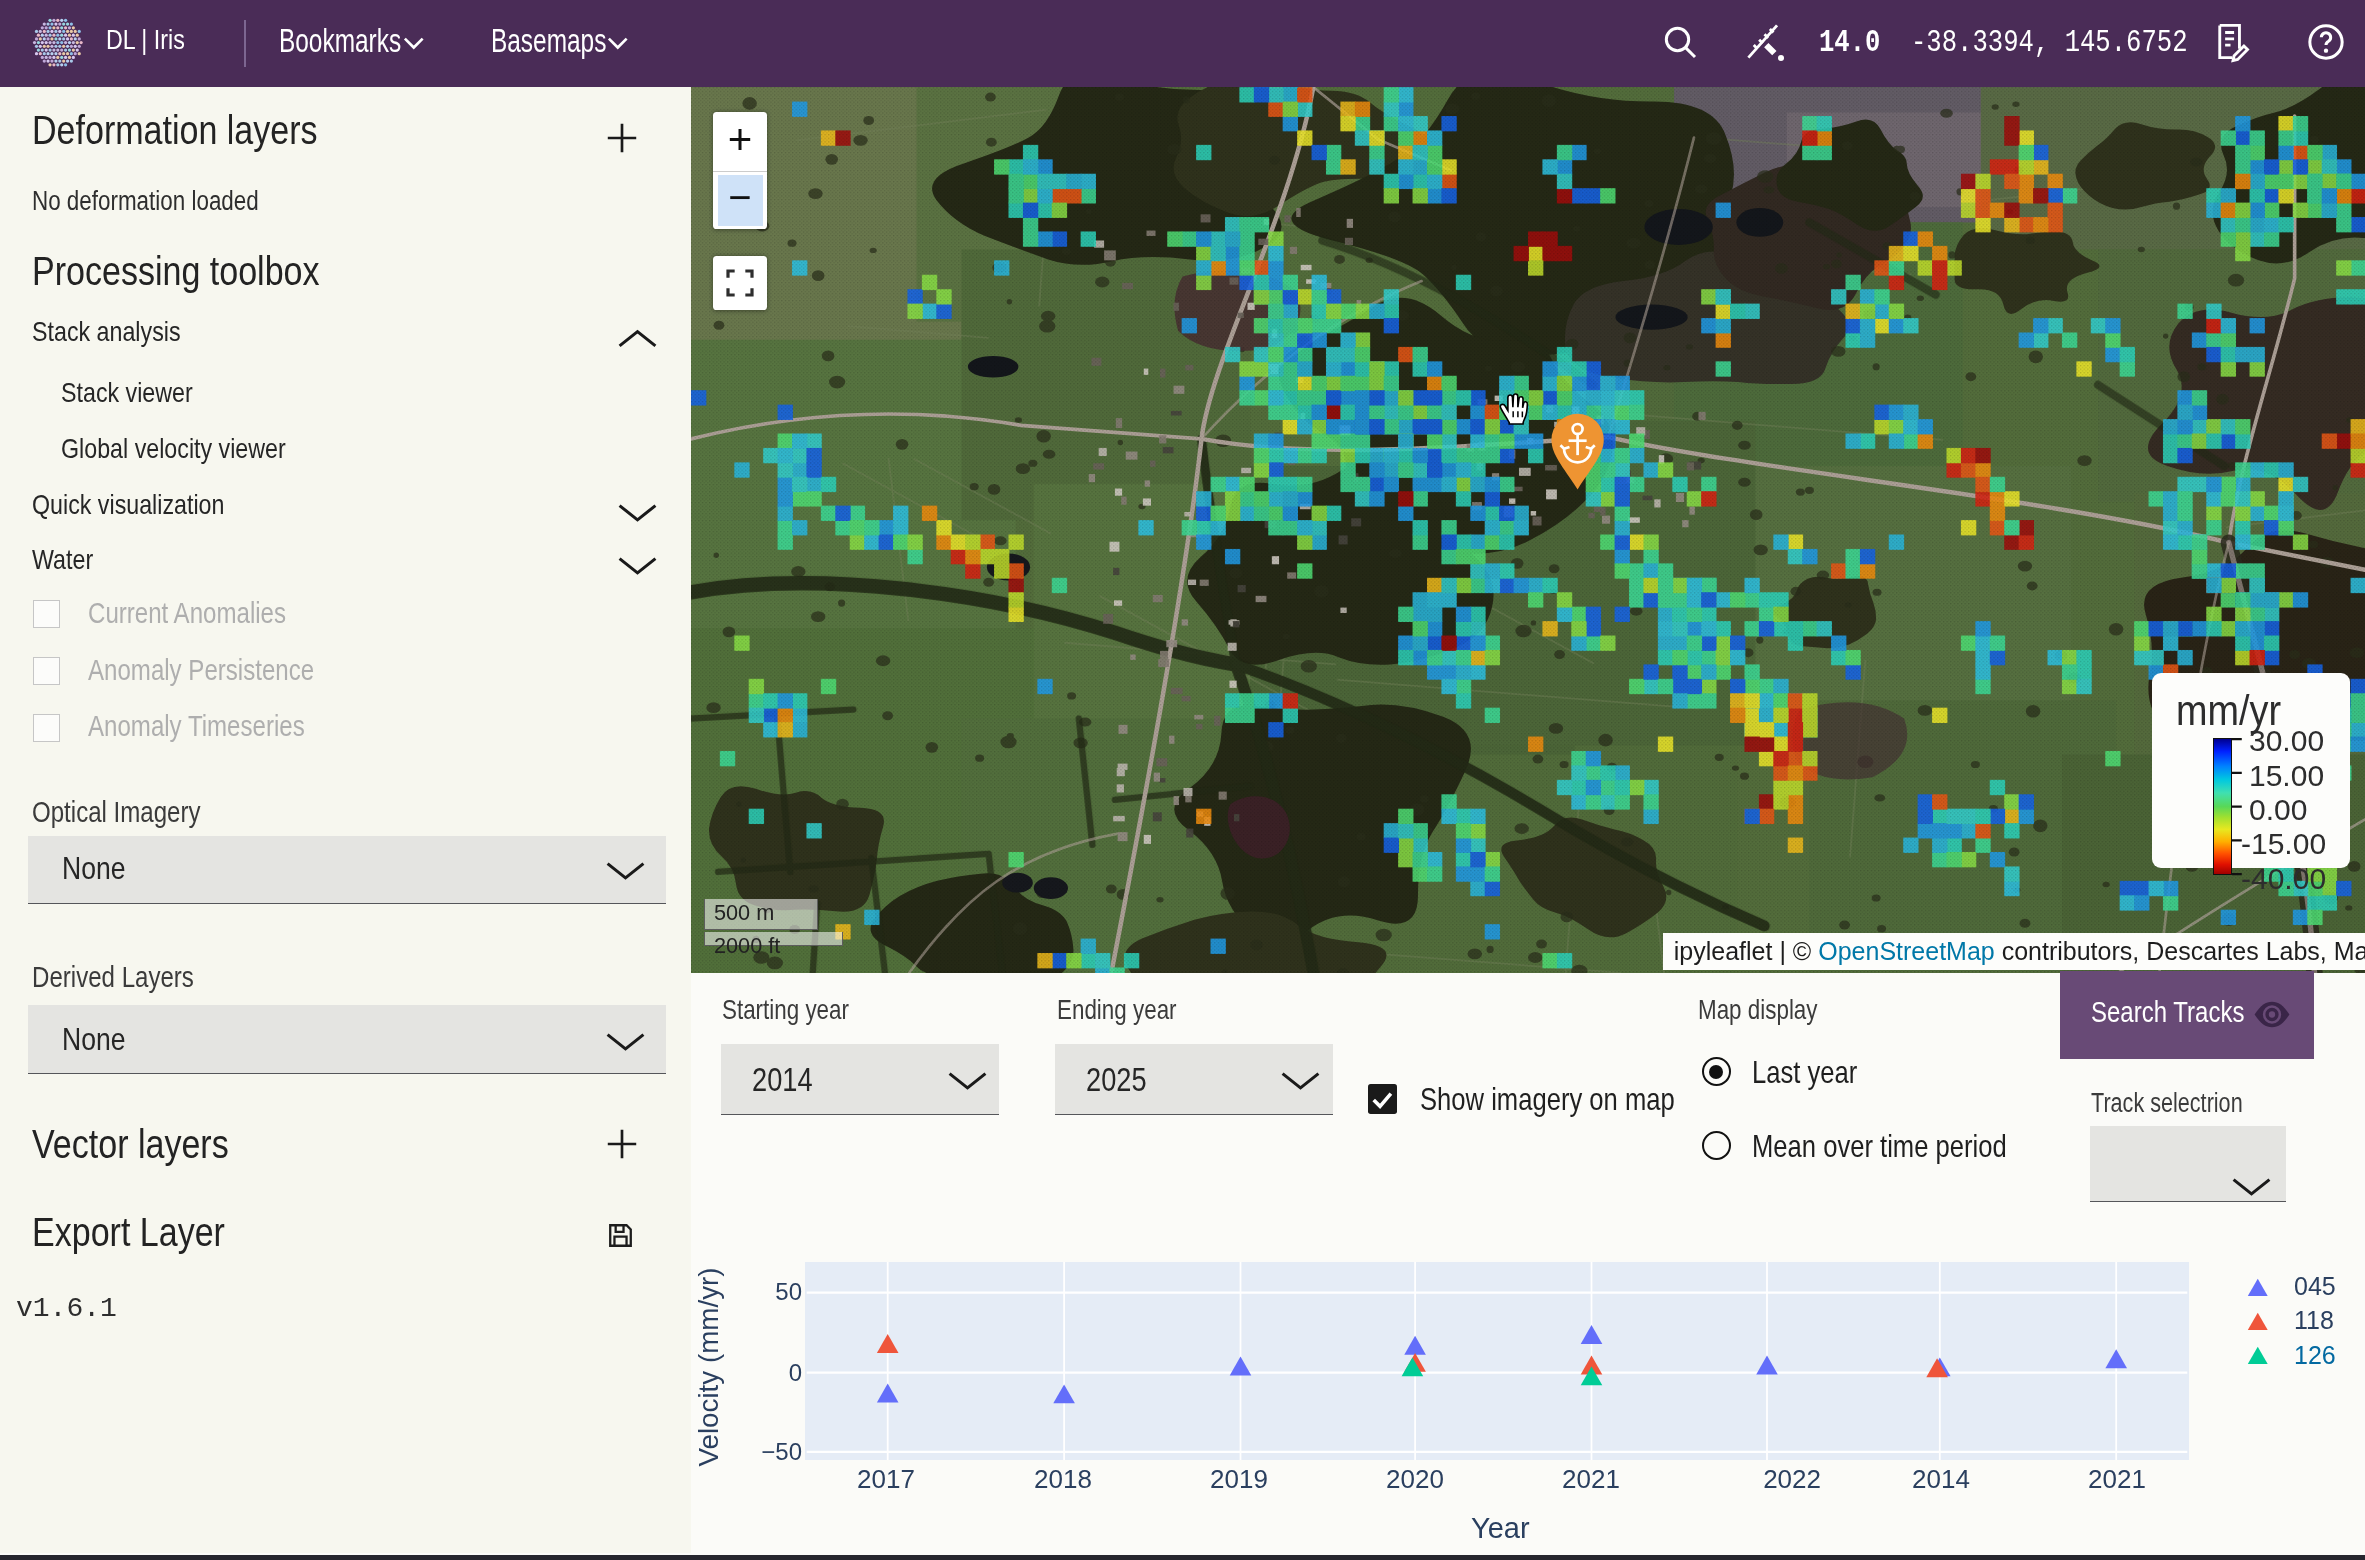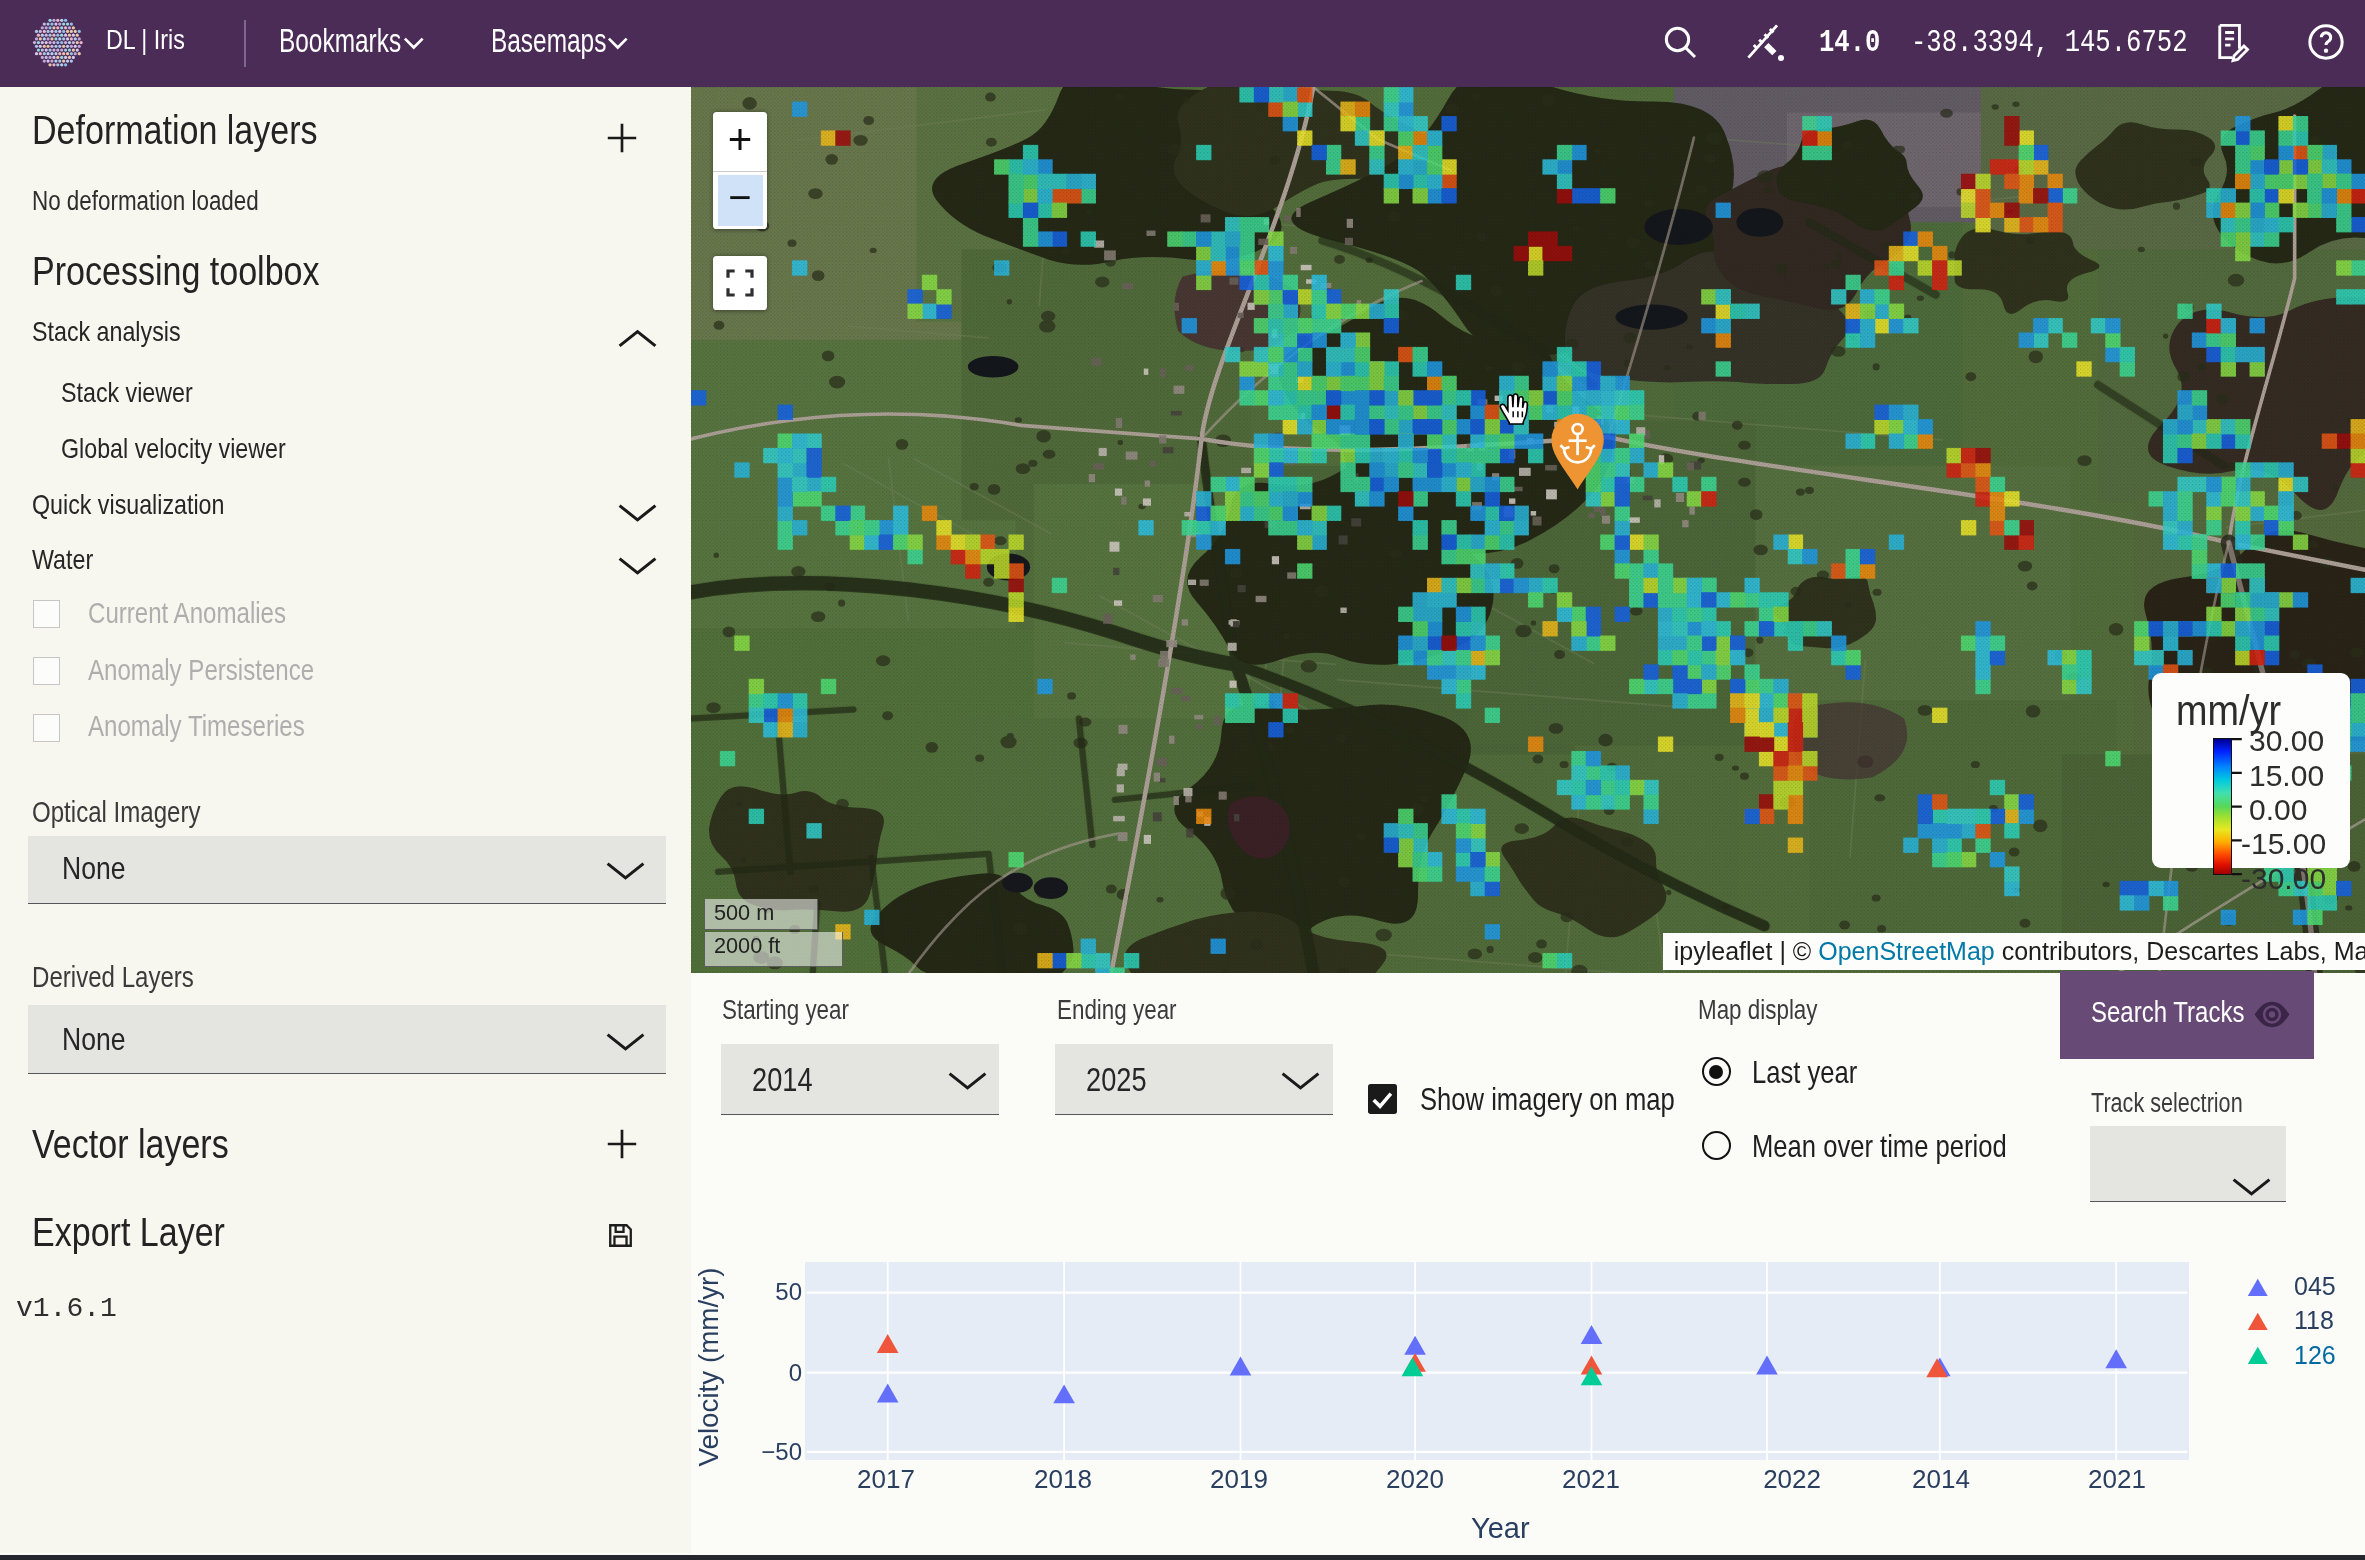--- a/index.html
+++ b/index.html
@@ -2072,34 +2072,34 @@
   <div style="position:absolute;left:0;top:0;width:54px;height:59px;font-size:42px;color:#111;text-align:center;line-height:56px;font-weight:300">+</div>
   <div style="position:absolute;left:0;top:59px;width:54px;height:0.9px;background:#ccc"></div>
   <div style="position:absolute;left:4.5px;top:63px;width:45px;height:51px;background:#cfe2f8;font-size:40px;color:#111;text-align:center;line-height:45px">−</div>
 </div>
 <div class="abs" style="left:713px;top:256px;width:54px;height:54px;background:#fff;border-radius:3.6px;box-shadow:0 0.9px 4.5px rgba(0,0,0,0.4)">
   <svg style="position:absolute;left:10.8px;top:10.8px" width="32" height="32" viewBox="0 0 24 24" fill="none" stroke="#2e2e2e" stroke-width="2.4">
       <path d="M3,8 V3 h5 M16,3 h5 v5 M21,16 v5 h-5 M8,21 H3 v-5"></path>
     </svg>
 </div>
 <div class="abs" style="left:704px;top:899px;width:114px;height:31px;background:rgba(255,255,255,0.55);border:1.8px solid #5d5d5d;border-top:none;font-size:21.7px;color:#222;padding-left:9px;line-height:27px">500 m</div>
-<div class="abs" style="left:704px;top:932px;width:139px;height:35px;background:rgba(255,255,255,0.55);border:1.8px solid #5d5d5d;border-top:none;font-size:21.7px;color:#222;padding-left:9px;line-height:27px">2000 ft</div>
+<div class="abs" style="left:704px;top:932px;width:139px;height:14px;background:rgba(255,255,255,0.55);border:1.8px solid #5d5d5d;border-top:none;font-size:21.7px;color:#222;padding-left:9px;line-height:27px">2000 ft</div>
 <div class="abs" style="left:1663px;top:933px;width:703px;height:37px;background:#fdfdfb;font-size:25px;color:#1d1d1d;line-height:37px;white-space:nowrap;padding-left:10.8px">ipyleaflet | © <span style="color:#0078a8">OpenStreetMap</span> contributors, Descartes Labs, Mapbox</div>
 
 <div class="abs" style="left:2152px;top:673px;width:198px;height:195px;background:#fdfdfb;border-radius:9px">
 <div style="position:absolute;left:23.5px;top:14.4px;font-size:42px;color:#2d2d2d;transform:scaleX(0.9);transform-origin:0 0">mm/yr</div>
 <div style="position:absolute;left:61px;top:65px;width:19px;height:137px;border:1.8px solid #111;background:linear-gradient(to bottom,#00008f 0%,#0020ff 9%,#0080ff 20%,#00c8e0 30%,#40e0b0 40%,#58d858 50%,#a0e030 58%,#e8e820 67%,#ffb000 76%,#ff5000 85%,#e01000 93%,#a00000 100%)"></div>
 <svg style="position:absolute;left:80px;top:63px" width="16" height="143" viewBox="0 0 18 158">
       <path d="M0,2 h11 M0,40 h11 M0,78 h11 M0,116 h11 M0,154 h11" stroke="#111" stroke-width="2.5"></path>
     </svg>
 <div style="position:absolute;left:97px;top:51px;font-size:30px;color:#2d2d2d">30.00</div>
 <div style="position:absolute;left:97px;top:86px;font-size:30px;color:#2d2d2d">15.00</div>
 <div style="position:absolute;left:97px;top:120px;font-size:30px;color:#2d2d2d">0.00</div>
 <div style="position:absolute;left:89px;top:154px;font-size:30px;color:#2d2d2d">-15.00</div>
-<div style="position:absolute;left:89px;top:189px;font-size:30px;color:#2d2d2d">-30.00</div>
+<div style="position:absolute;left:89px;top:189px;font-size:30px;color:#2d2d2d">-40.00</div>
 </div>
 
 <div class="abs sx8" style="left:722px;top:994px;font-size:28px;color:#3b3b3b">Starting year</div>
 <div class="ddl" style="left:721px;top:1044px;width:278px;height:71px"></div>
 <div class="abs sx8" style="left:752px;top:1060px;font-size:34px;color:#262626">2014</div>
 <svg class="abs" style="left:946px;top:1069px" width="43" height="23.5" viewBox="0 0 48 26">
     <path d="M4,5 L24,21 L44,5" fill="none" stroke="#1a1a1a" stroke-width="3.4"></path>
   </svg>
 <div class="abs sx8" style="left:1057px;top:994px;font-size:28px;color:#3b3b3b">Ending year</div>
 <div class="ddl" style="left:1055px;top:1044px;width:278px;height:71px"></div>

